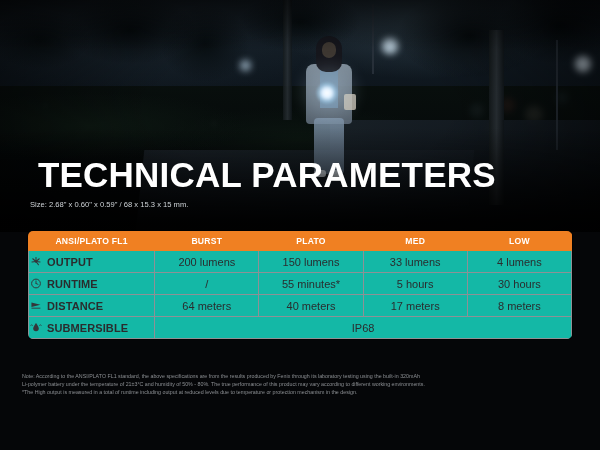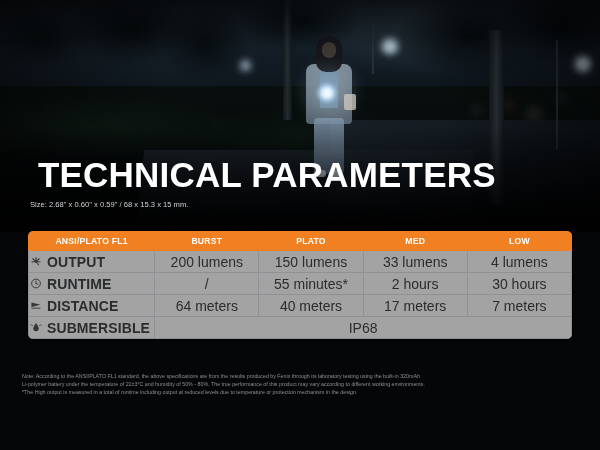--- a/index.html
+++ b/index.html
@@ -94,22 +94,22 @@
 
   
   .table-wrap{position:absolute;left:28px;top:231px;width:544px;z-index:5;}
   table.spec{
     width:544px;border-collapse:collapse;table-layout:fixed;
     border-radius:5px;overflow:hidden;
     box-shadow:0 0 0 1px rgba(0,0,0,.55);
   }
   table.spec th, table.spec td{
     border:1px solid #8e9195;padding:0;height:21px;
-    font-size:14px;color:#2a2c2e;text-align:center;vertical-align:middle;
-    background:#a3a3a3;
+    font-size:11px;color:#2a2c2e;text-align:center;vertical-align:middle;
+    background:#14b8a6;
   }
   table.spec thead th{
     background:#f08022;color:#ffffff;font-weight:bold;font-size:8.6px;
     border-color:#f08022;height:18px;letter-spacing:.25px;
   }
   table.spec thead th.lbl{background:#f08022;}
   td.rowlabel{
     text-align:left;font-weight:bold;color:#2b2d2f;font-size:8.5px;
     padding-left:4px;letter-spacing:.1px;
   }
@@ -226,38 +226,38 @@
               <svg class="icn" viewBox="0 0 16 16">
                 <circle cx="8" cy="8" r="5.4" fill="none" stroke="#34363a" stroke-width="1.2"></circle>
                 <line x1="8" y1="8" x2="8" y2="4.8" stroke="#34363a" stroke-width="1.1" stroke-linecap="round"></line>
                 <line x1="8" y1="8" x2="10.4" y2="9" stroke="#34363a" stroke-width="1.1" stroke-linecap="round"></line>
               </svg>
               <span>RUNTIME</span>
             </span>
           </td>
           <td>/</td>
           <td>55 minutes*</td>
-          <td>2 hours</td>
+          <td>5 hours</td>
           <td>30 hours</td>
         </tr>
 
         <tr>
           <td class="rowlabel">
             <span class="lblbox">
               <svg class="icn" viewBox="0 0 16 16">
                 <path d="M2.4 4.4 L13.4 7.1 L2.4 9.8 Z" fill="#34363a"></path>
                 <line x1="2.4" y1="11.3" x2="13.4" y2="11.3" stroke="#34363a" stroke-width="1.1"></line>
               </svg>
               <span>DISTANCE</span>
             </span>
           </td>
           <td>64 meters</td>
           <td>40 meters</td>
           <td>17 meters</td>
-          <td>7 meters</td>
+          <td>8 meters</td>
         </tr>
 
 
 
         <tr class="r-last">
           <td class="rowlabel">
             <span class="lblbox">
               <svg class="icn" viewBox="0 0 16 16">
                 <path d="M8 2.6 C8 2.6 11.4 7 11.4 9.3 A3.4 3.4 0 0 1 4.6 9.3 C4.6 7 8 2.6 8 2.6 Z" fill="#34363a"></path>
                 <path d="M1.2 5.6 q1.4 -1.6 2.8 0" fill="none" stroke="#34363a" stroke-width="1"></path>

